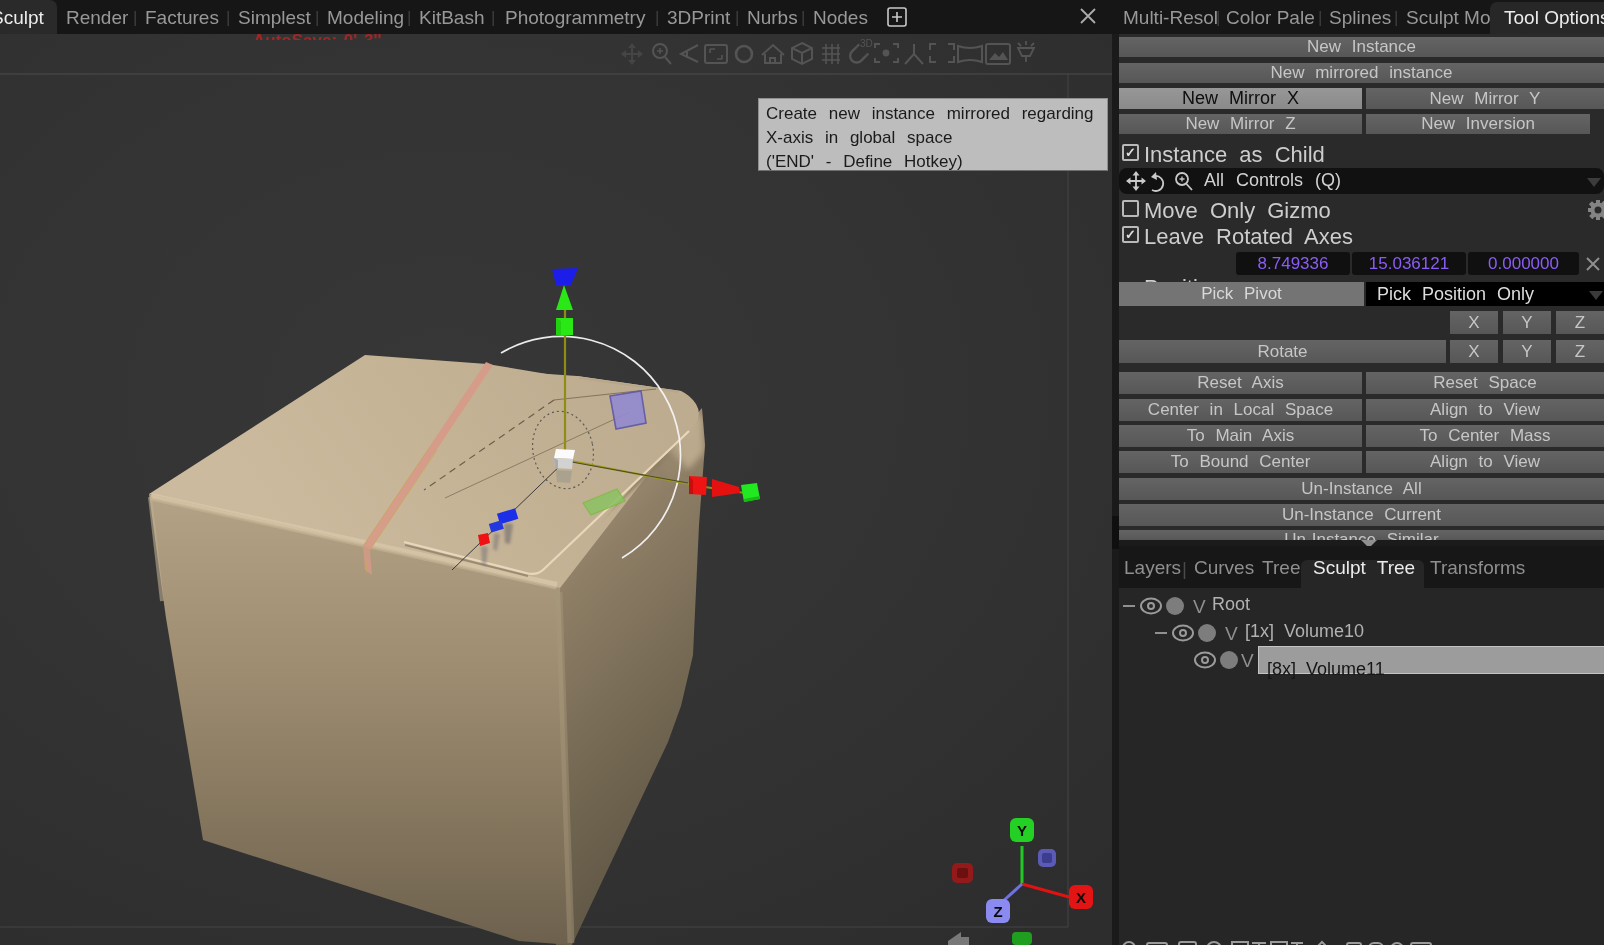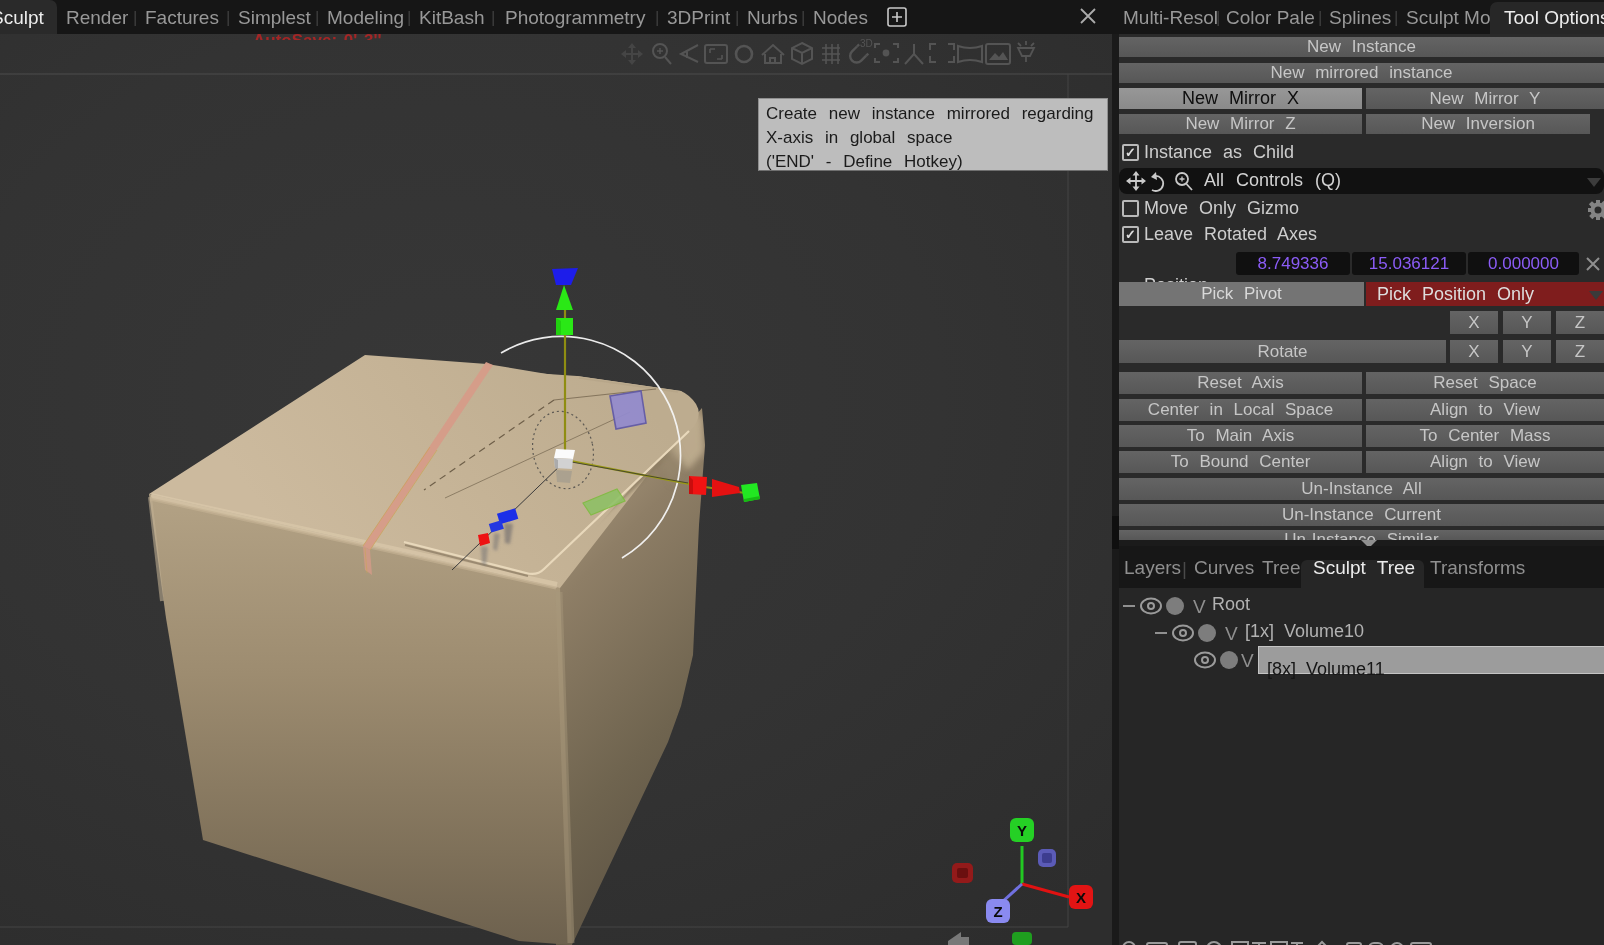--- a/index.html
+++ b/index.html
@@ -23,21 +23,21 @@
   #autosave{left:253px;top:34px;width:200px;height:6px;overflow:hidden;z-index:25;}
   #autosave span{position:absolute;left:0;top:-3px;font-size:17px;font-weight:bold;color:#a32626;word-spacing:2px;}
   
   #rpanel{left:1112px;top:34px;width:492px;height:911px;background:#2a2a2a;z-index:10;}
   #rdivider{left:1112px;top:34px;width:7px;height:911px;background:#1a1a1a;z-index:12;}
   .btn{position:absolute;background:linear-gradient(#646464,#575757);color:#c6c6c6;font-size:17px;
       text-align:center;word-spacing:6px;white-space:nowrap;overflow:hidden;}
   .btnhi{background:linear-gradient(#979797,#8a8a8a);color:#0e0e0e;}
   .cbx{position:absolute;width:13px;height:13px;border:2px solid #b9b9b9;border-radius:2px;
       color:#dedede;font-size:13px;line-height:13px;text-align:center;font-weight:bold;}
-  .clabel{position:absolute;font-size:18px;color:#cdcdcd;word-spacing:6px;white-space:nowrap;}
+  .clabel{position:absolute;font-size:22px;color:#cdcdcd;word-spacing:6px;white-space:nowrap;}
   .darkfield{position:absolute;background:#101010;border-radius:3px;color:#8b5cf6;font-size:17px;
       text-align:center;}
   
   #treetabs{left:1119px;top:546px;width:485px;height:42px;background:#171717;z-index:11;}
   .ttab{position:absolute;font-size:19px;color:#8f8f8f;white-space:nowrap;word-spacing:4px;}
   #sctab{position:absolute;left:182px;top:14px;width:123px;height:28px;background:#262626;border-radius:6px 6px 0 0;}
   #treearea{left:1119px;top:588px;width:485px;height:357px;background:#262626;z-index:11;}
   .trow{position:absolute;font-size:18px;color:#b2b2b2;word-spacing:5px;white-space:nowrap;}
 </style>
 </head>
@@ -297,21 +297,21 @@
   <div class="cbx" style="left:3px;top:192px;">✓</div>
   <div class="clabel" style="left:25px;top:190px;">Leave Rotated Axes</div>
   <span class="clabel" style="left:25px;top:221px;margin-top:20px;">Position</span>
   <div class="darkfield" style="left:117px;top:218px;width:114px;height:23px;line-height:23px;">8.749336</div>
   <div class="darkfield" style="left:233px;top:218px;width:114px;height:23px;line-height:23px;">15.036121</div>
   <div class="darkfield" style="left:349px;top:218px;width:111px;height:23px;line-height:23px;">0.000000</div>
   <svg width="18" height="18" style="position:absolute;left:465px;top:221px;">
         <path d="M3 3 L15 15 M15 3 L3 15" stroke="#8f8f8f" stroke-width="2"></path>
       </svg>
   <div class="btn" style="left:0;top:248px;width:245px;height:24px;line-height:24px;background:#747474;color:#d8d8d8;">Pick Pivot</div>
-  <div style="position:absolute;left:247px;top:248px;width:238px;height:24px;background:#7f1d1d;color:#dedede;font-size:18px;word-spacing:6px;">
+  <div style="position:absolute;left:247px;top:248px;width:238px;height:24px;background:#000000;color:#dedede;font-size:18px;word-spacing:6px;">
     <span style="position:absolute;left:11px;top:2px;">Pick Position Only</span>
     <svg width="16" height="12" style="position:absolute;right:0px;top:7px;">
           <polygon points="1,2 15,2 8,11" fill="#3a3a3a"></polygon>
         </svg>
   </div>
   <div class="btn" style="left:331px;top:277px;width:48px;height:23px;line-height:23px;">X</div>
   <div class="btn" style="left:384px;top:277px;width:48px;height:23px;line-height:23px;">Y</div>
   <div class="btn" style="left:437px;top:277px;width:48px;height:23px;line-height:23px;">Z</div>
   <div class="btn" style="left:0;top:306px;width:327px;height:23px;line-height:23px;">Rotate</div>
   <div class="btn" style="left:331px;top:306px;width:48px;height:23px;line-height:23px;">X</div>

